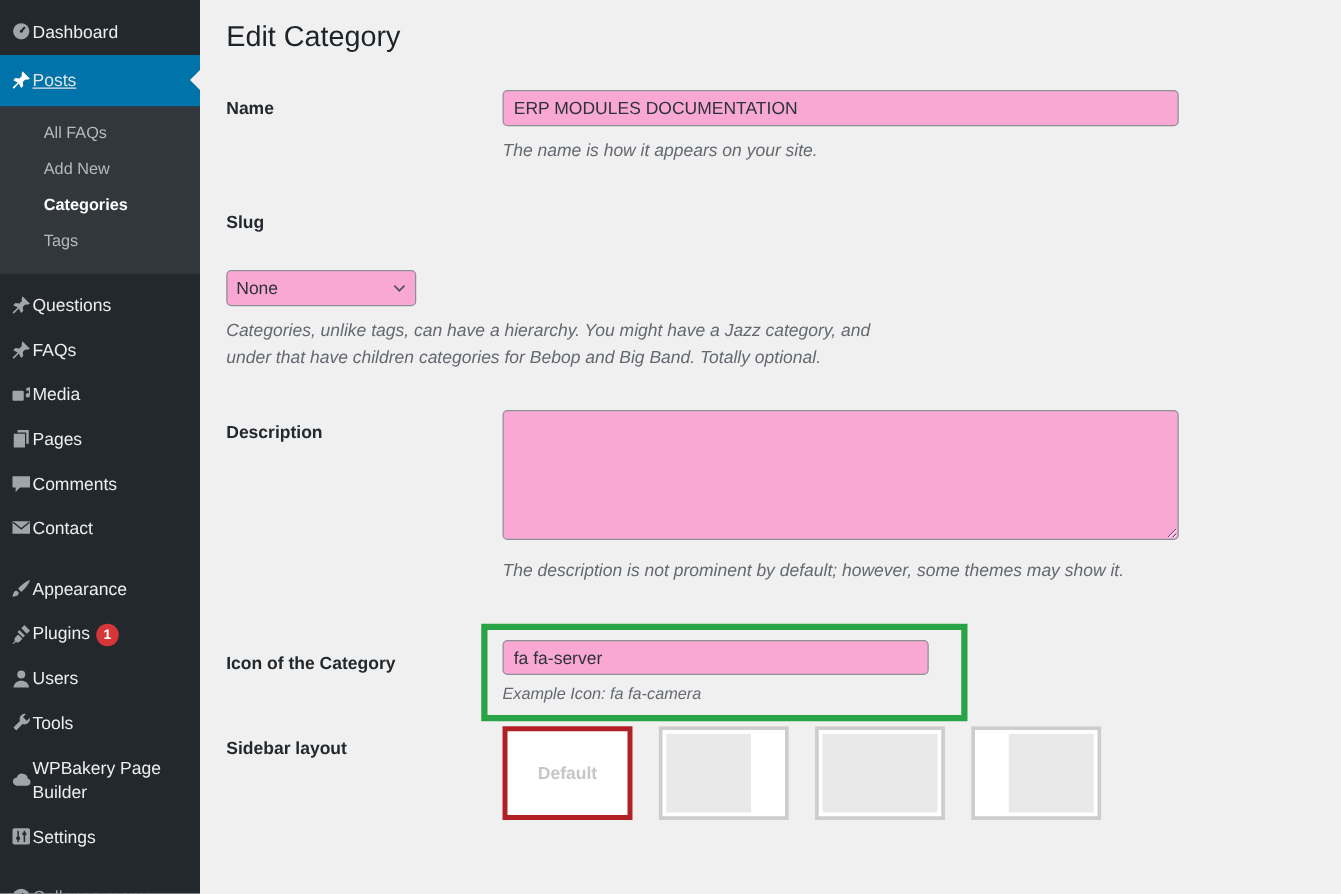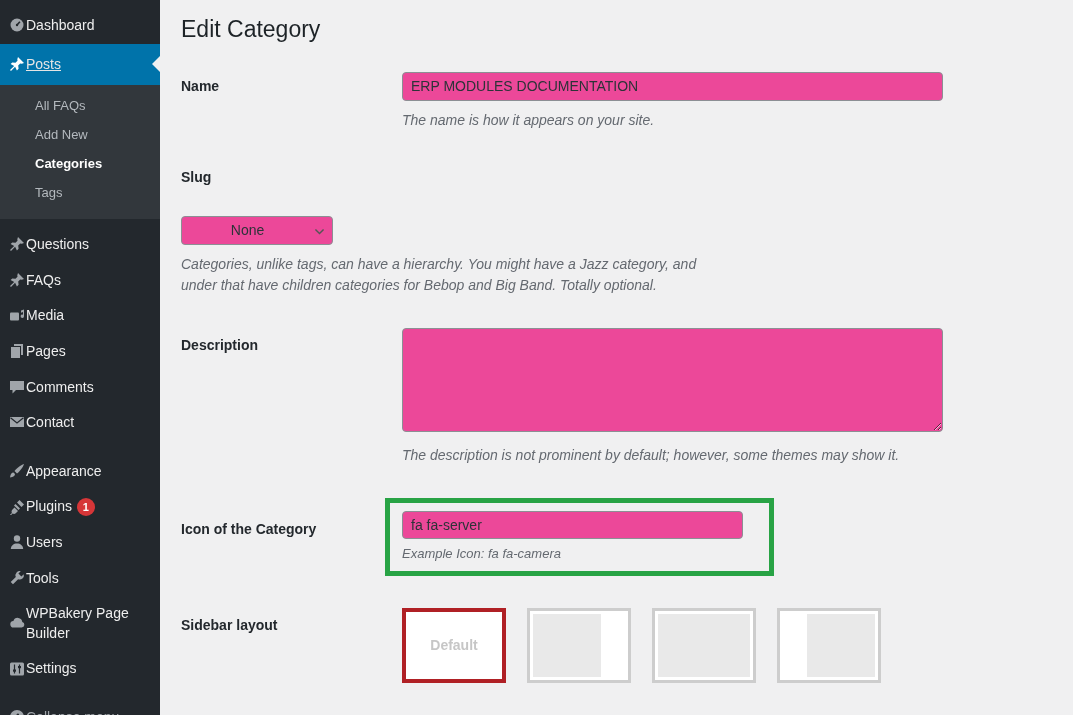--- a/index.html
+++ b/index.html
@@ -52,40 +52,40 @@
   
   .content {
     position: absolute; left: 160px; top: 0; right: 0; bottom: 0;
     background: var(--content-bg, #f0f0f1);
     padding: 15px 20px 0 21px;
   }
   h1.page-title {
     font-size: 23px; font-weight: 400; color: #1d2327; margin: 0 0 27px 0; line-height: 1.3;
   }
   .form-row { display: flex; margin-bottom: 31px; }
-  .form-row.tight { margin-bottom: 32px; }
+  .form-row.tight { margin-bottom: 4px; }
   .form-label {
     width: 221px; flex: 0 0 221px; padding-top: 6px;
     font-size: 14px; font-weight: bold; color: #23282d;
   }
   .form-label.top { padding-top: 9px; }
   .form-field { width: 541px; }
   .text-input, .select-input, .textarea-input {
     font-family: "Liberation Sans", sans-serif;
-    font-size: 14px; color: #2c3338; background: #ec4899;
+    font-size: 14px; color: #2c3338; background: #f9a8d4;
     border: 1px solid #8c8f94; border-radius: 4px;
   }
   .text-input { width: 541px; height: 29px; padding: 3px 8px; }
   .help {
     margin: 9px 0 0; font-style: italic; font-size: 14px; color: #646970; line-height: 1.55;
   }
   .select-wrap { position: relative; display: inline-block; }
   .select-input {
     width: 152px; height: 29px; padding: 0 26px 0 7px;
-    appearance: none; text-align: center; -webkit-appearance: none; -moz-appearance: none;
+    appearance: none; -webkit-appearance: none; -moz-appearance: none;
   }
   .select-chevron {
     position: absolute; right: 7px; top: 8px; width: 13px; height: 13px; pointer-events: none;
   }
   .select-chevron svg { width: 13px; height: 13px; }
   .textarea-input { width: 541px; height: 104px; padding: 4px 8px; resize: both; }
 
   .green-box {
     border: 5px solid var(--highlight-green, #28a345);
     margin-left: -17px; padding: 8px 26px 7px 12px;

